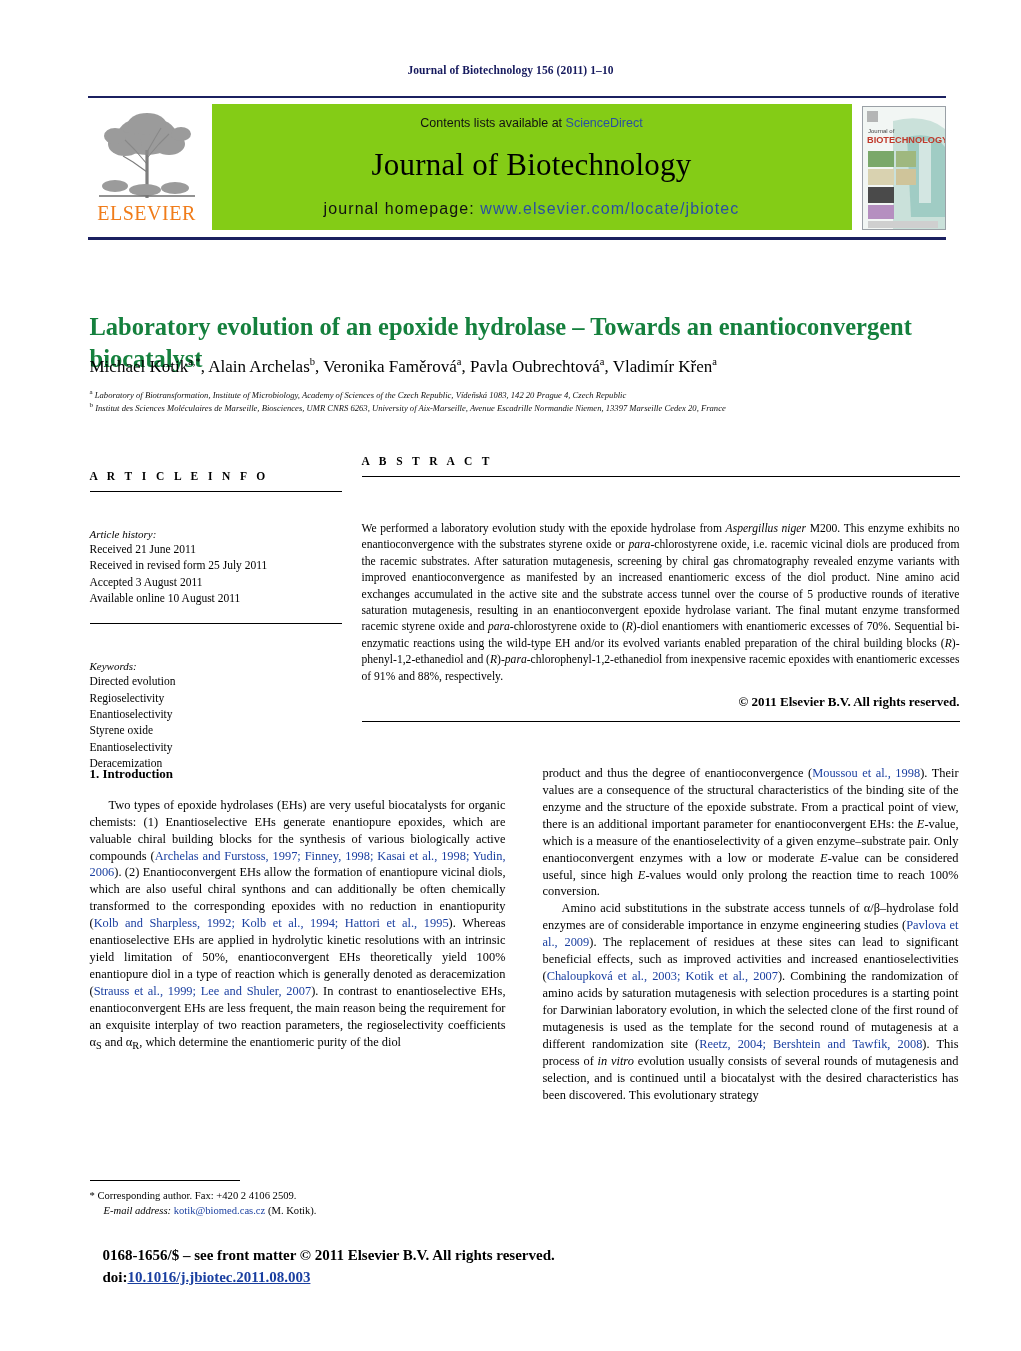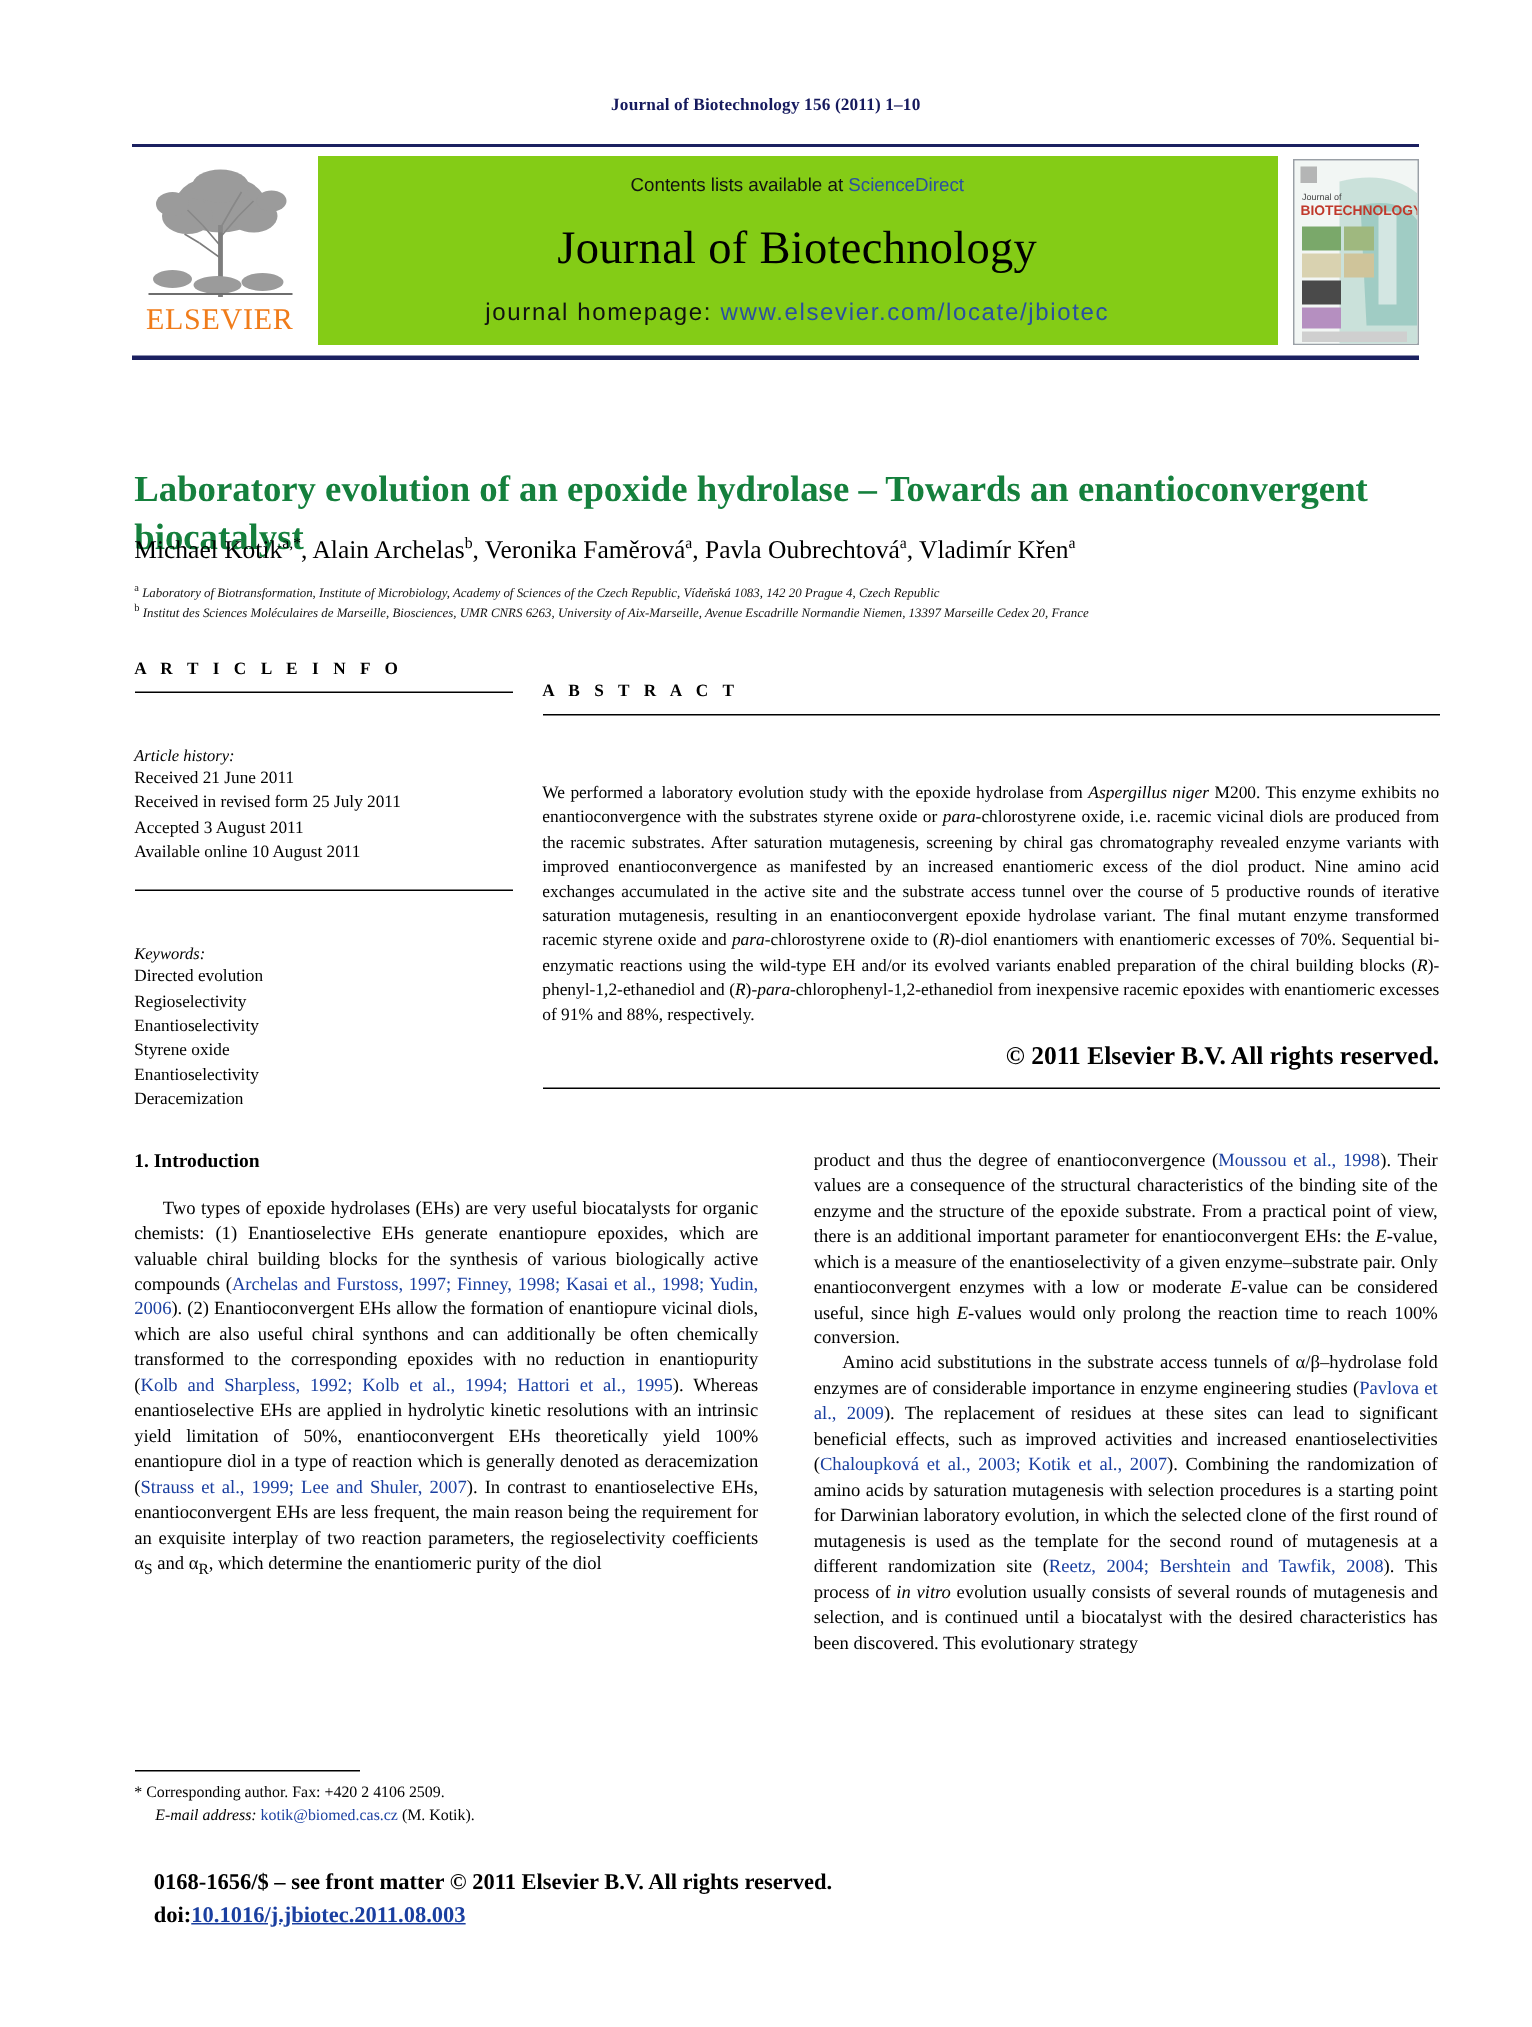--- a/index.html
+++ b/index.html
@@ -142,21 +142,21 @@
     font-size: 8.6px;
     font-style: italic;
     line-height: 1.55;
     color: #111;
   }
   .affils sup { font-style: normal; font-size: 7px; }
 
   
   .info-col {
     position: absolute;
-    top: 440px;
+    top: 470px;
     left: 84px;
     width: 252px;
   }
   .abs-col {
     position: absolute;
     top: 455px;
     left: 356px;
     width: 598px;
   }
   .sec-label {
@@ -186,21 +186,21 @@
   .kw-block .rule { margin-bottom: 7px; }
   .abs-text {
     font-size: 11.6px;
     line-height: 1.415;
     text-align: justify;
     hyphens: none;
     margin-top: 44px;
   }
   .abs-text i { font-style: italic; }
   .copyright {
-    font-size: 17px;
+    font-size: 13px;
     text-align: right;
     font-weight: bold;
     margin-top: 9px;
   }
   .abs-bottom-rule {
     border-top: 1px solid #000;
     margin-top: 11px;
   }
 
   

